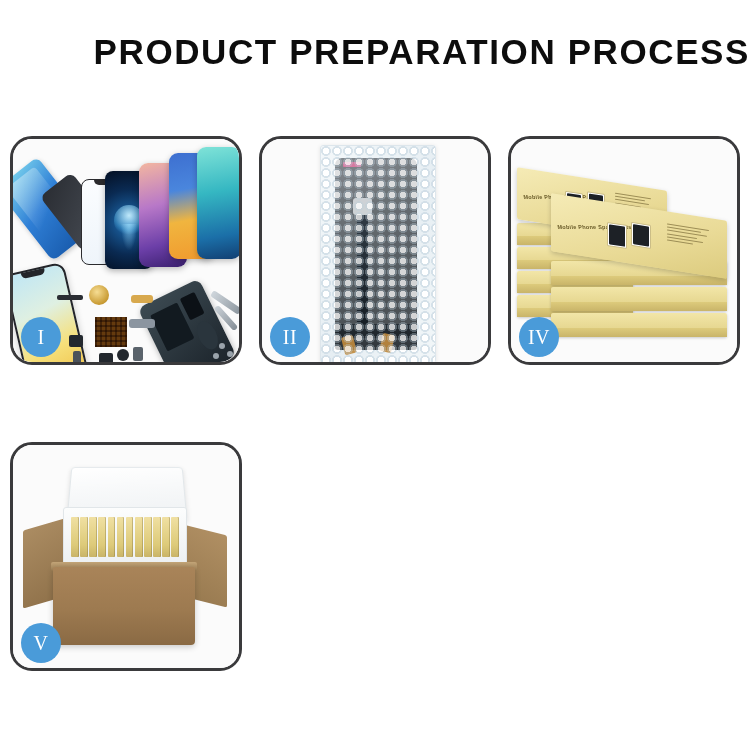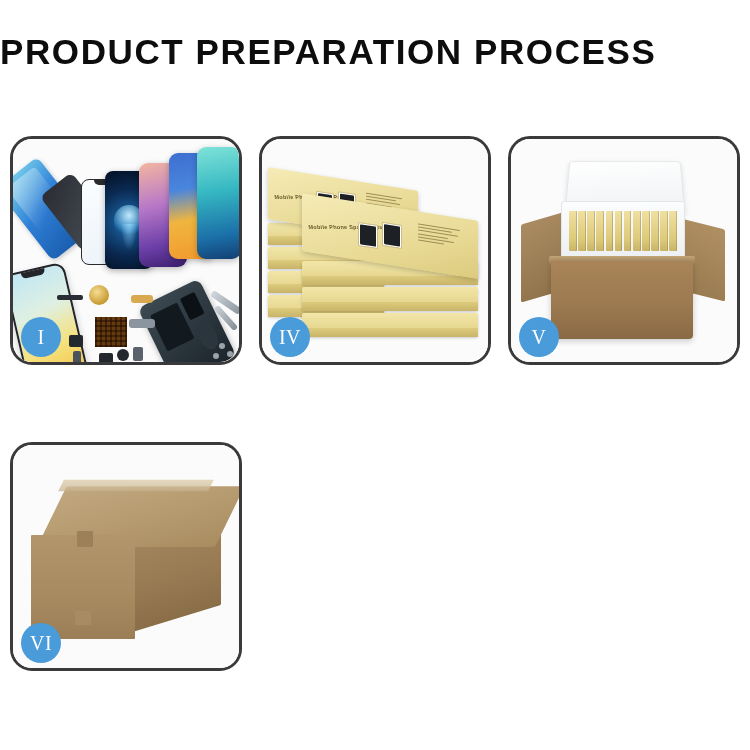--- a/index.html
+++ b/index.html
@@ -5,21 +5,21 @@
   * { box-sizing: border-box; margin: 0; padding: 0; }
   html, body {
     width: 750px; height: 750px;
     background: #ffffff;
     font-family: "Liberation Sans", sans-serif;
     overflow: hidden;
   }
   .page { position: relative; width: 750px; height: 750px; background: #fff; }
 
   
-  .header { text-align: left; padding-top: 34px; }
+  .header { text-align: right; padding-top: 34px; }
   .title {
     font-size: 35px;
     font-weight: 700;
     letter-spacing: 1.6px;
     color: #0d0d0d;
     line-height: 1.05;
     font-family: "Liberation Sans", sans-serif;
   }
   .subtitle {
     margin-top: 10px;
@@ -415,20 +415,33 @@
           <i></i>
             <i></i>
             <i></i>
             <i></i>
             <i></i>
         </div>
       </div>
       <div class="badge">I</div>
     </div>
 
+    <div class="panel">
+      <div class="stage">
+        <div class="bubblebag">
+          <div class="lcd"></div>
+          <div class="bottomboard"></div>
+          <div class="flexstrip"></div>
+          <div class="conn a"></div>
+          <div class="conn b"></div>
+          <div class="bubbleoverlay"></div>
+        </div>
+      </div>
+      <div class="badge">II</div>
+    </div>
 
 
     <div class="panel">
       <div class="stage">
         <div class="stack">
 
           <div class="sbox" style="left:0; top:62px; width:116px; height:22px;">
               <span class="side"></span>
             </div>
           <div class="sbox" style="left:0; top:86px; width:116px; height:22px;">
@@ -512,28 +525,15 @@
               <i></i>
               <i></i>
           </div>
           <div class="cartonRim"></div>
           <div class="cartonBody"></div>
         </div>
       </div>
       <div class="badge">V</div>
     </div>
 
-    <div class="panel">
-      <div class="stage">
-        <div class="p6">
-          <div class="bSide"></div>
-          <div class="bTop"></div>
-          <div class="tape"></div>
-          <div class="bFront"></div>
-          <div class="tab1"></div>
-          <div class="tab2"></div>
-        </div>
-      </div>
-      <div class="badge">VI</div>
-    </div>
 
   </div>
 </div>
 
 </body></html>

